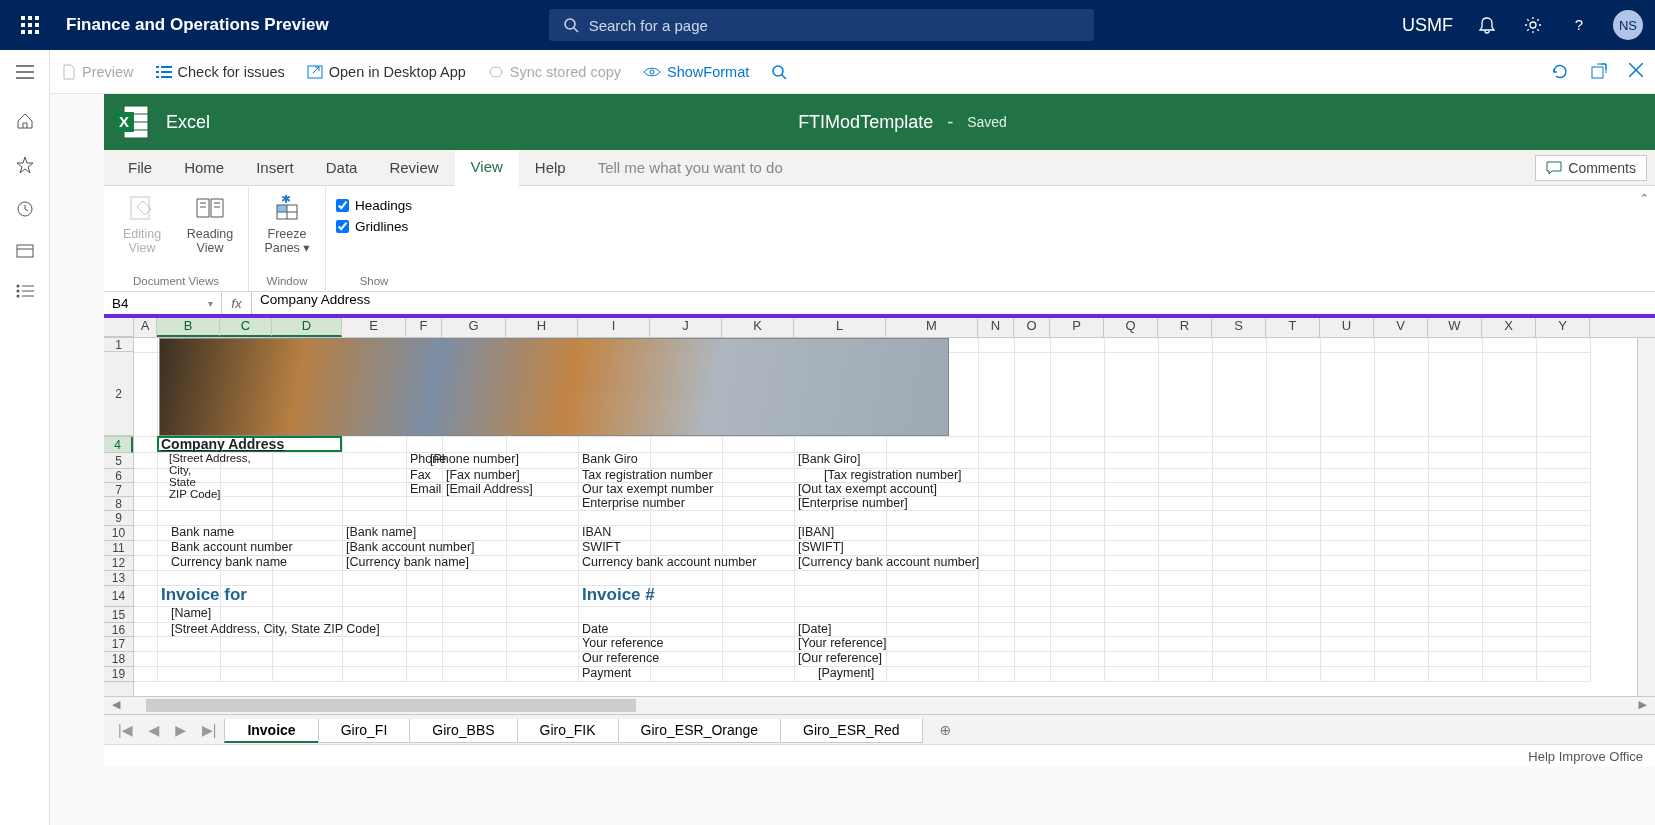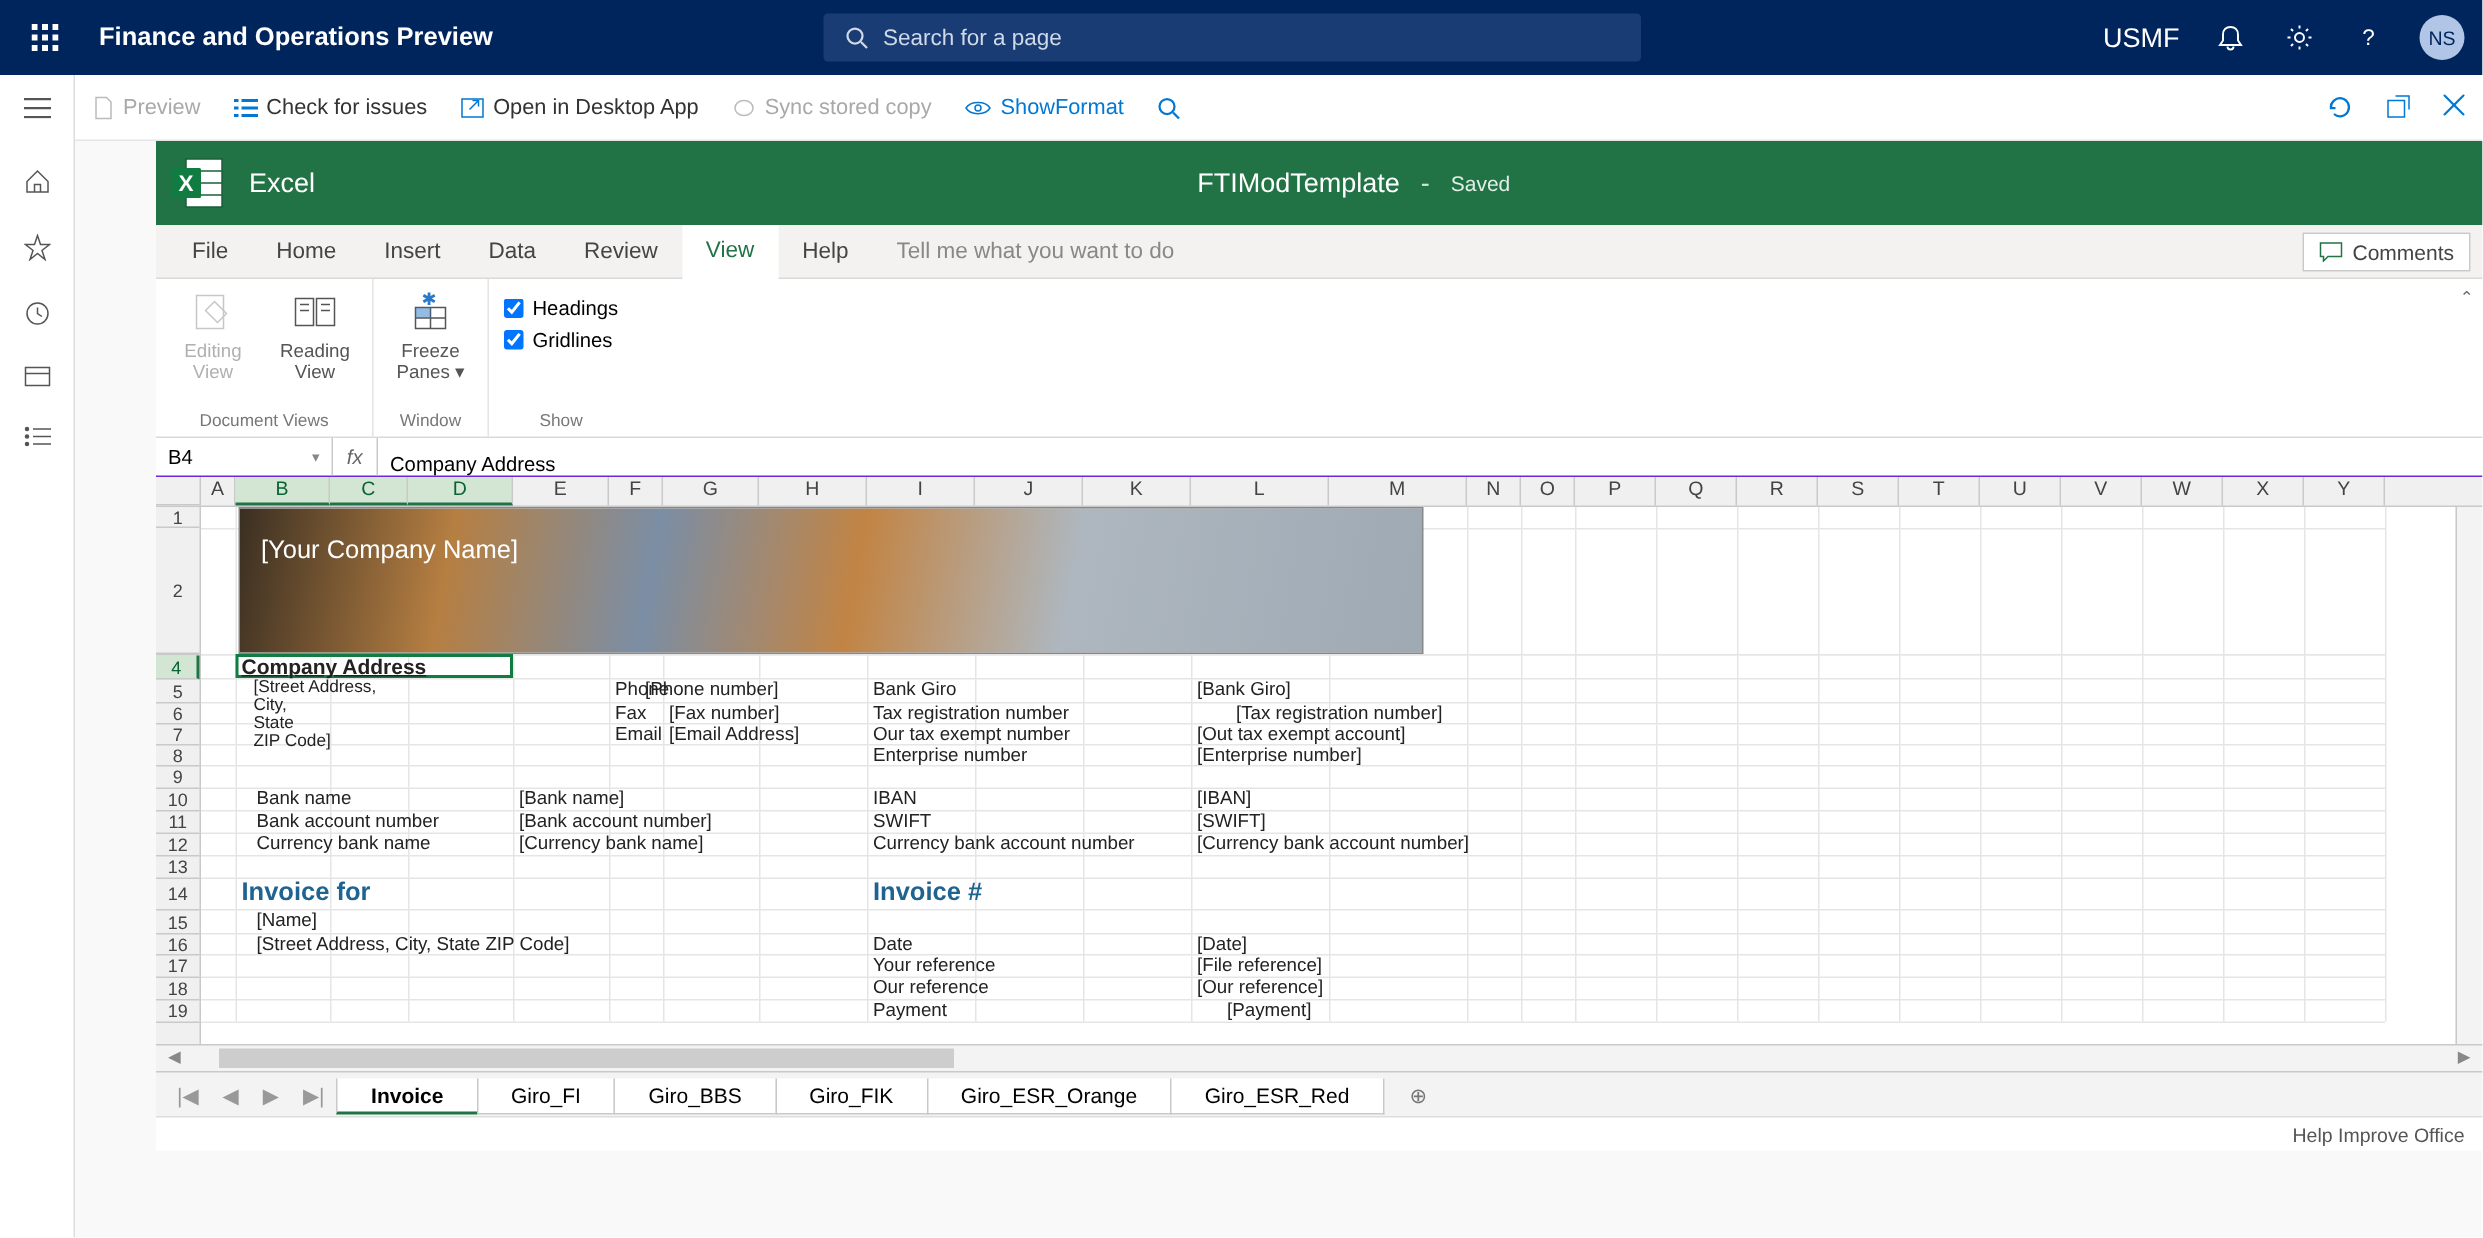--- a/index.html
+++ b/index.html
@@ -53,21 +53,21 @@
 .rgroup-content { display: flex; gap: 12px; }
 .rbtn-big { display: flex; flex-direction: column; align-items: center; font-size: 12.5px; color: #555; gap: 4px; width: 56px; }
 .rbtn-big.disabled { color: #b0b0b0; }
 .rbtn-icon { width: 32px; height: 32px; display: flex; align-items: center; justify-content: center; }
 .rlabel { text-align: center; line-height: 1.1; }
 .rgroup-title { font-size: 11.5px; color: #777; text-align: center; padding-bottom: 4px; }
 .rcheck { display: flex; align-items: center; gap: 6px; font-size: 13.5px; margin: 6px 0; }
 .rcaret { position: absolute; right: 6px; top: 6px; color: #666; font-size: 11px; }
 
 
-.formula-bar { height: 26px; border-bottom: 1px solid #6d28d9; display: flex; align-items: flex-end; background: #fff; font-size: 13.5px; }
+.formula-bar { height: 26px; border-bottom: 4px solid #6d28d9; display: flex; align-items: flex-start; background: #fff; font-size: 13.5px; }
 .namebox { width: 118px; border-right: 1px solid #c9c9c9; padding: 0 8px; height: 100%; display: flex; align-items: center; justify-content: space-between; }
 .fx-icon { width: 30px; text-align: center; font-style: italic; color: #666; border-right: 1px solid #c9c9c9; height: 100%; display: flex; align-items: center; justify-content: center; }
 .formula-input { flex: 1; padding: 0 8px; }
 .col-headers { display: flex; height: 20px; background: #f0f0f0; border-bottom: 1px solid #c9c9c9; }
 .corner { width: 30px; border-right: 1px solid #c9c9c9; border-bottom: 1px solid #c9c9c9; background: #f0f0f0; }
 .colh { border-right: 1px solid #c9c9c9; text-align: center; font-size: 13px; color: #444; }
 .colh.sel { background: #d3e6d3; color: #0a6332; border-bottom: 2px solid #217346; }
 .grid-body { display: flex; }
 .row-headers { width: 30px; background: #f0f0f0; border-right: 1px solid #c9c9c9; }
 .rowh { height: 16px; border-bottom: 1px solid #c9c9c9; text-align: center; font-size: 12px; color: #444; }
@@ -463,21 +463,20 @@
                 <div class="gline" style="top: 232px; left: 0px; height: 1px; width: 1456px;"></div>
                 <div class="gline" style="top: 247px; left: 0px; height: 1px; width: 1456px;"></div>
                 <div class="gline" style="top: 268px; left: 0px; height: 1px; width: 1456px;"></div>
                 <div class="gline" style="top: 284px; left: 0px; height: 1px; width: 1456px;"></div>
                 <div class="gline" style="top: 298px; left: 0px; height: 1px; width: 1456px;"></div>
                 <div class="gline" style="top: 313px; left: 0px; height: 1px; width: 1456px;"></div>
                 <div class="gline" style="top: 328px; left: 0px; height: 1px; width: 1456px;"></div>
                 <div class="gline" style="top: 343px; left: 0px; height: 1px; width: 1456px;"></div>
               </div>
             <div class="banner">
-              <div class="bsub">[Your Company Name]</div>
             </div>
             <div class="selbox" id="selbox" style="left: 23px; top: 98px; width: 185px; height: 16px;"></div>
 
           <div class="ccell secthdr" style="left: 27px; top: 98px; height: 16px;">Company Address</div>
               <div class="ccell" style="left: 35px; top: 114px; font-size: 11.5px; white-space: pre;">[Street Address,
 City,
 State
 ZIP Code]</div>
               <div class="ccell" style="left: 276px; top: 114px; height: 16px; text-align: right;">Phone</div>
               <div class="ccell" style="left: 296px; top: 114px; height: 16px;">[Phone number]</div>
@@ -505,21 +504,21 @@
               <div class="ccell" style="left: 664px; top: 202px; height: 15px;">[SWIFT]</div>
               <div class="ccell" style="left: 448px; top: 217px; height: 15px;">Currency bank account number</div>
               <div class="ccell" style="left: 664px; top: 217px; height: 15px;">[Currency bank account number]</div>
               <div class="ccell bluehdr" style="left: 27px; top: 247px; height: 21px;">Invoice for</div>
               <div class="ccell bluehdr" style="left: 448px; top: 247px; height: 21px;">Invoice #</div>
               <div class="ccell" style="left: 27px; top: 268px; height: 16px; padding-left: 10px;">[Name]</div>
               <div class="ccell" style="left: 27px; top: 284px; height: 14px; padding-left: 10px;">[Street Address, City, State ZIP Code]</div>
               <div class="ccell" style="left: 448px; top: 284px; height: 14px;">Date</div>
               <div class="ccell" style="left: 664px; top: 284px; height: 14px;">[Date]</div>
               <div class="ccell" style="left: 448px; top: 298px; height: 15px;">Your reference</div>
-              <div class="ccell" style="left: 664px; top: 298px; height: 15px;">[File reference]</div>
+              <div class="ccell" style="left: 664px; top: 298px; height: 15px;">[Your reference]</div>
               <div class="ccell" style="left: 448px; top: 313px; height: 15px;">Our reference</div>
               <div class="ccell" style="left: 664px; top: 313px; height: 15px;">[Our reference]</div>
               <div class="ccell" style="left: 448px; top: 328px; height: 15px;">Payment</div>
               <div class="ccell" style="left: 664px; top: 328px; height: 15px; margin-left: 20px;">[Payment]</div>
             </div>
           <div class="scrollbar-v"></div>
         </div>
         <div class="scrollbar-h">
           <span style="position:absolute;left:8px;top:1px;color:#888;font-size:11px">◀</span>
           <div class="scroll-thumb"></div>

